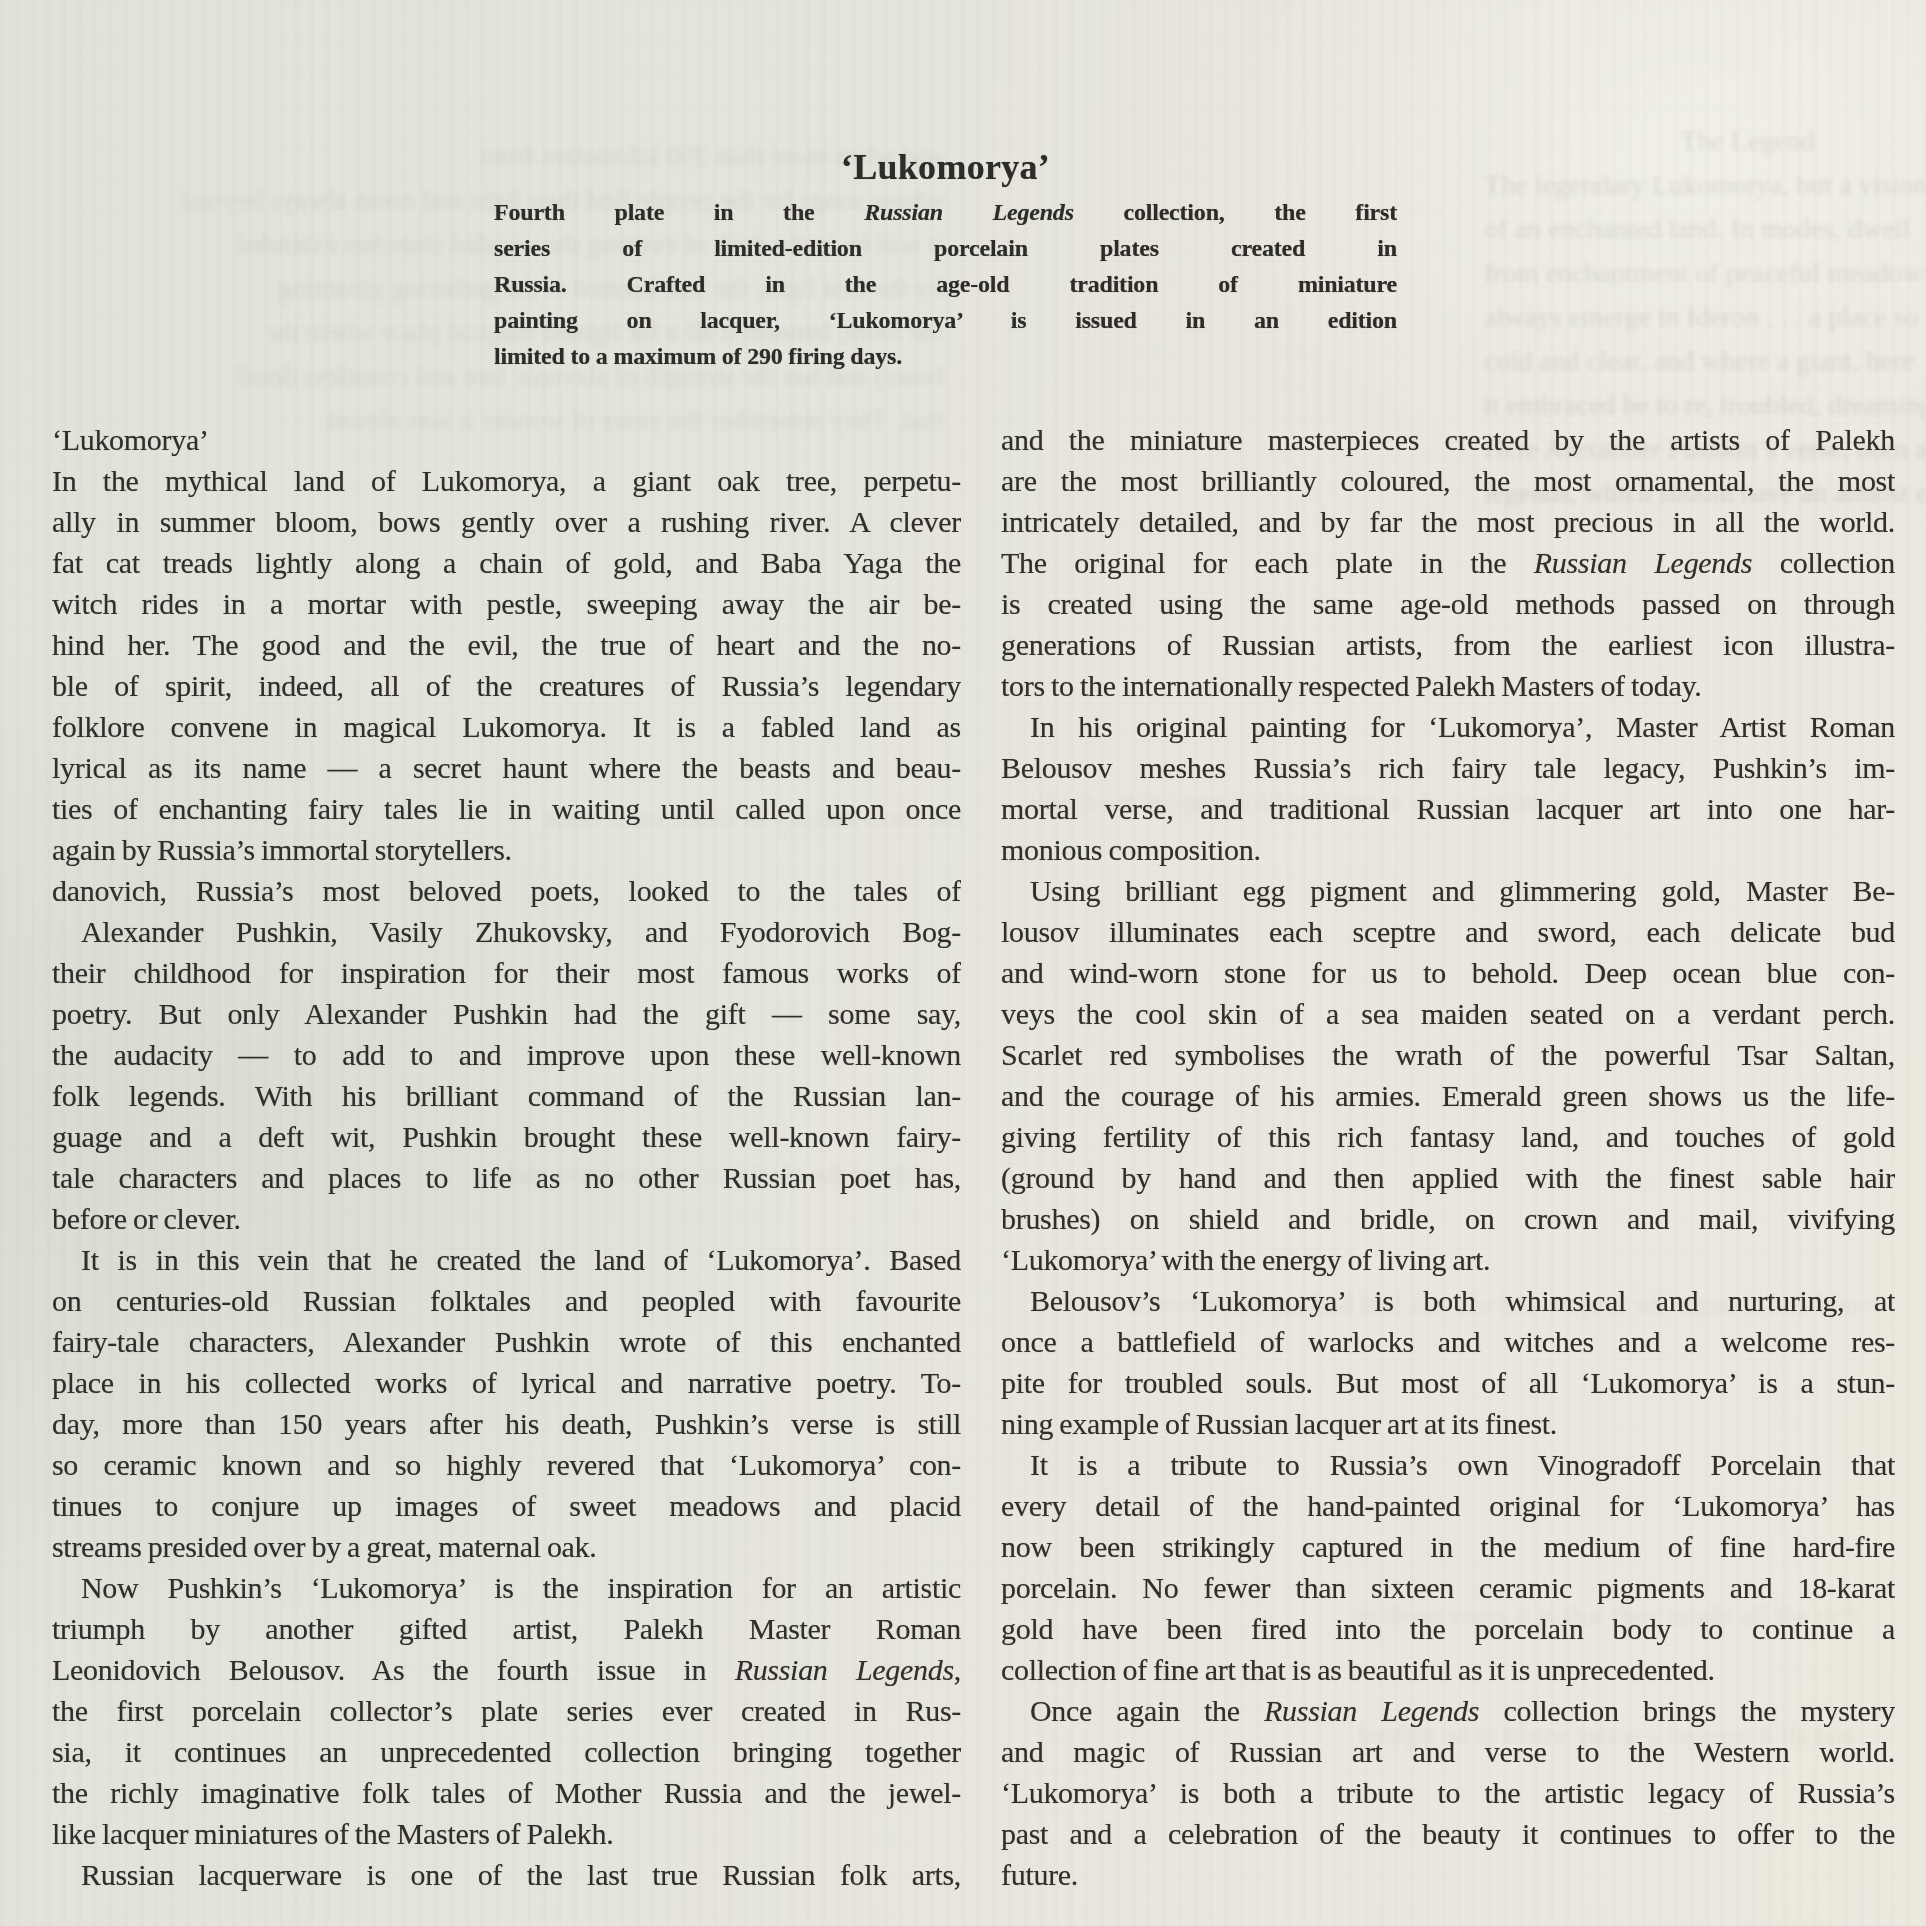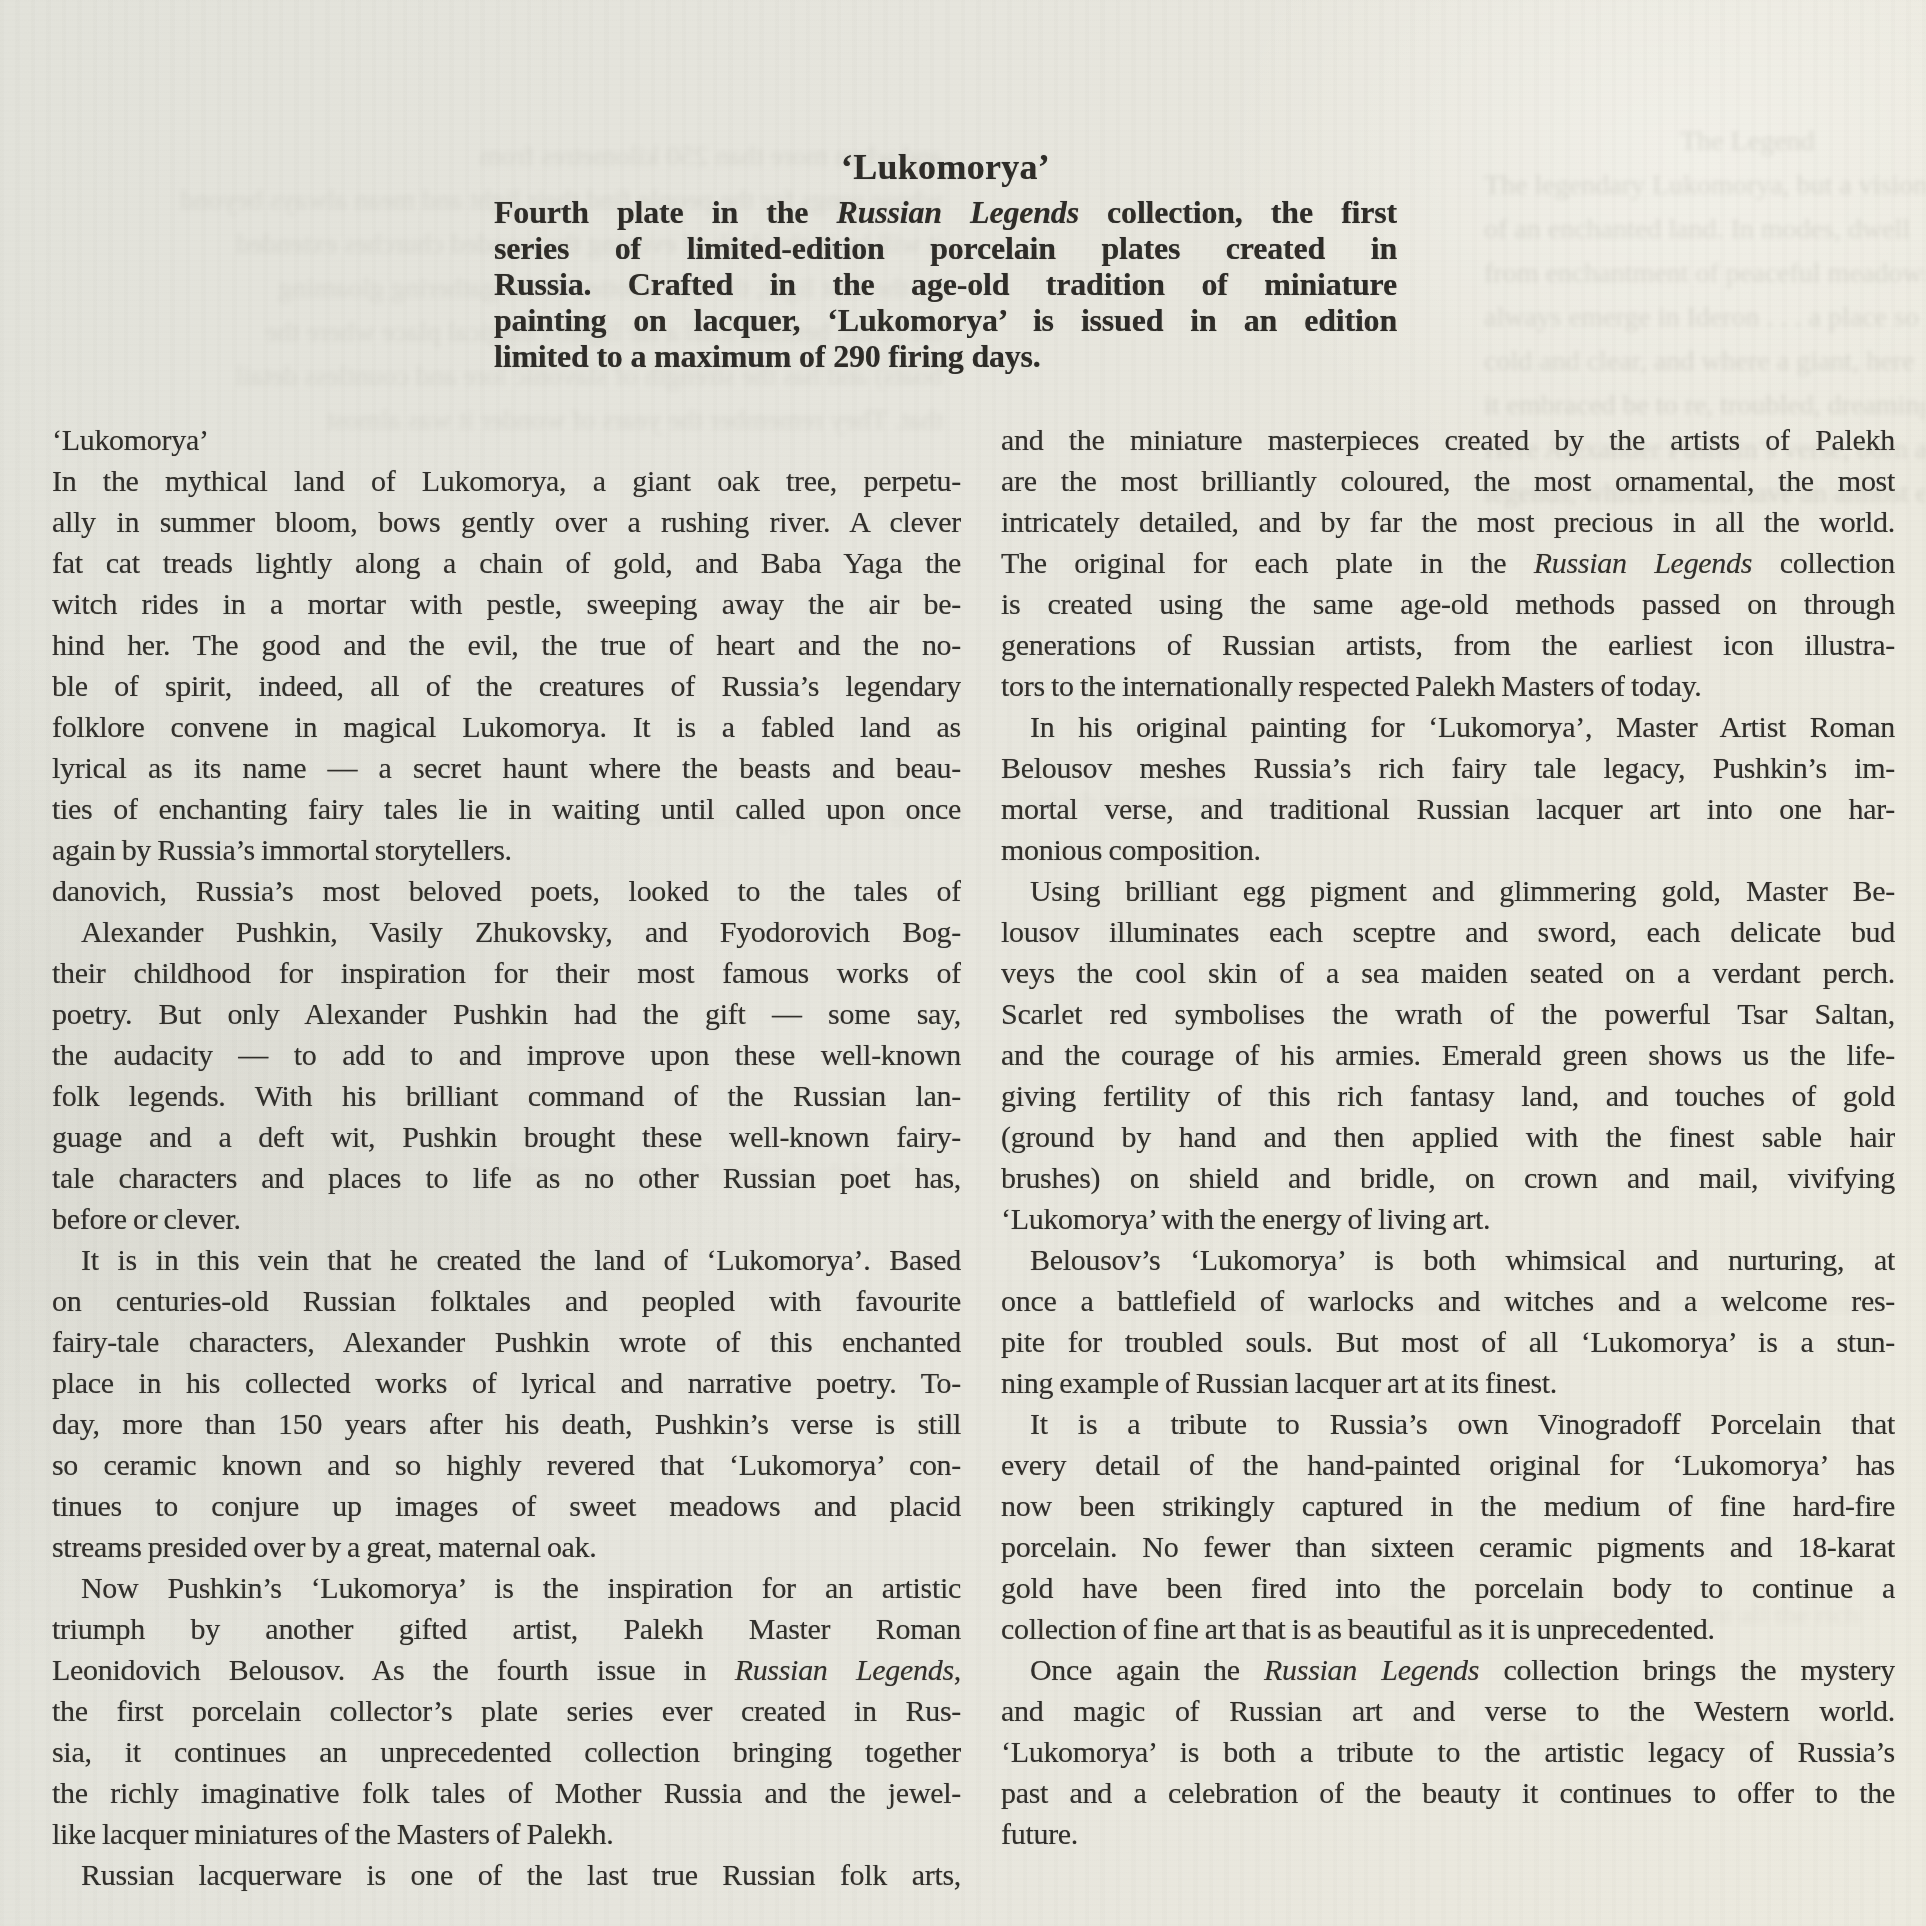--- a/index.html
+++ b/index.html
@@ -40,21 +40,21 @@
   .sline.mirror{transform:scaleX(-1);}
 
   
   .header{position:absolute;left:494px;top:146px;width:903px;color:#2e2c28;}
   .header-title{
     text-align:center;font-weight:bold;font-size:36px;line-height:42px;
     letter-spacing:0.3px;text-shadow:0 0 0.8px rgba(46,44,40,.5);
   }
   .header-lines{margin-top:6px;}
   .hline{
-    font-weight:bold;font-size:32px;line-height:36px;
+    font-weight:bold;font-size:24px;line-height:36px;
     text-align:justify;text-align-last:justify;
     letter-spacing:-0.2px;text-shadow:0 0 0.8px rgba(46,44,40,.5);
     height:36px;overflow:hidden;
   }
   .hline.end{text-align-last:left;}
 
   
   .col{
     position:absolute;top:419px;color:#312f2b;
     font-size:30px;line-height:41px;letter-spacing:-0.3px;word-spacing:-1px;
@@ -161,20 +161,21 @@
     <div class="line">The original for each plate in the <i>Russian Legends</i> collection</div>
     <div class="line">is created using the same age-old methods passed on through</div>
     <div class="line">generations of Russian artists, from the earliest icon illustra-</div>
     <div class="line end">tors to the internationally respected Palekh Masters of today.</div>
     <div class="line indent">In his original painting for ‘Lukomorya’, Master Artist Roman</div>
     <div class="line">Belousov meshes Russia’s rich fairy tale legacy, Pushkin’s im-</div>
     <div class="line">mortal verse, and traditional Russian lacquer art into one har-</div>
     <div class="line end">monious composition.</div>
     <div class="line indent">Using brilliant egg pigment and glimmering gold, Master Be-</div>
     <div class="line">lousov illuminates each sceptre and sword, each delicate bud</div>
+    <div class="line">and wind-worn stone for us to behold. Deep ocean blue con-</div>
     <div class="line">veys the cool skin of a sea maiden seated on a verdant perch.</div>
     <div class="line">Scarlet red symbolises the wrath of the powerful Tsar Saltan,</div>
     <div class="line">and the courage of his armies. Emerald green shows us the life-</div>
     <div class="line">giving fertility of this rich fantasy land, and touches of gold</div>
     <div class="line">(ground by hand and then applied with the finest sable hair</div>
     <div class="line">brushes) on shield and bridle, on crown and mail, vivifying</div>
     <div class="line end">‘Lukomorya’ with the energy of living art.</div>
     <div class="line indent">Belousov’s ‘Lukomorya’ is both whimsical and nurturing, at</div>
     <div class="line">once a battlefield of warlocks and witches and a welcome res-</div>
     <div class="line">pite for troubled souls. But most of all ‘Lukomorya’ is a stun-</div>

